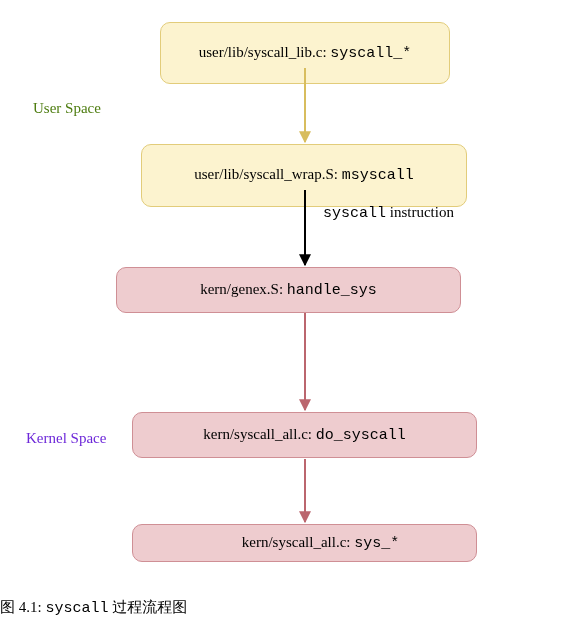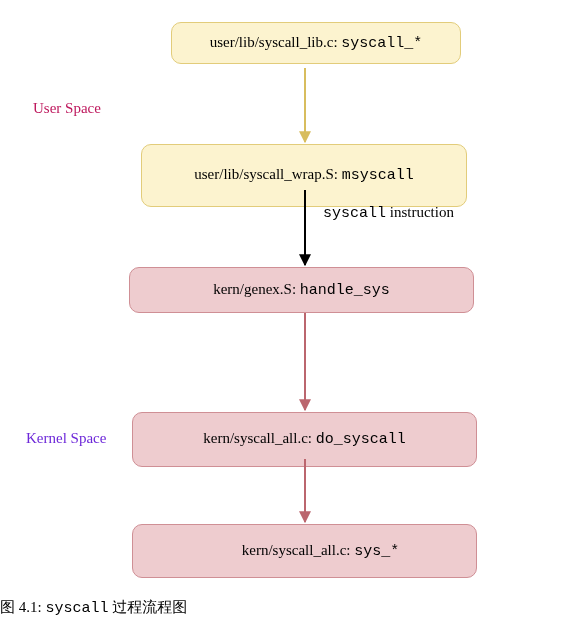--- a/index.html
+++ b/index.html
@@ -35,21 +35,21 @@
     border: 1.5px solid #cf8f95;
   }
   .mono {
     font-family: "Courier New", monospace;
     font-size: 15px;
   }
   .label {
     position: absolute;
     font-size: 15px;
   }
-  .label.user  { color: #be185d; }
+  .label.user  { color: #4d7c0f; }
   .label.kernel{ color: #6d28d9; }
   .edge-label {
     position: absolute;
     color: #000;
     font-size: 15px;
   }
   .caption {
     position: absolute;
     color: #000;
     font-size: 15px;
@@ -65,45 +65,45 @@
 </style>
 </head>
 <body>
 
 <div class="diagram">
 
   <div class="label user" style="left:33px; top:100px;">User Space</div>
 
   <div class="label kernel" style="left:26px; top:430px;">Kernel Space</div>
 
-  <div class="node yellow" style="left:160px; top:22px; width:290px; height:42px;margin-left:11px;">
+  <div class="node yellow" style="left:160px; top:22px; width:290px; height:62px;">
     <span>
       <span>user/lib/syscall_lib.c: </span><span class="mono">syscall_*</span>
     </span>
   </div>
 
   <div class="node yellow" style="left:141px; top:144px; width:326px; height:63px;">
     <span>
       <span>user/lib/syscall_wrap.S: </span><span class="mono">msyscall</span>
     </span>
   </div>
 
-  <div class="node pink" style="left:129px; top:267px; width:345px; height:46px;">
+  <div class="node pink" style="left:116px; top:267px; width:345px; height:46px;">
     <span>
       <span>kern/genex.S: </span><span class="mono">handle_sys</span>
     </span>
   </div>
 
-  <div class="node pink" style="left:132px; top:412px; width:345px; height:55px;">
+  <div class="node pink" style="left:132px; top:412px; width:345px; height:46px;">
     <span>
       <span>kern/syscall_all.c: </span><span class="mono">do_syscall</span>
     </span>
   </div>
 
-  <div class="node pink" style="left:132px; top:524px; width:345px; height:54px;padding-left:40px;">
+  <div class="node pink" style="left:132px; top:524px; width:345px; height:38px;padding-left:40px;">
     <span>
       <span>kern/syscall_all.c: </span><span class="mono">sys_*</span>
     </span>
   </div>
 
   <div class="edge-label" style="left:323px; top:204px;">
     <span class="mono">syscall</span><span> instruction</span>
   </div>
 
   <svg class="arrows">

